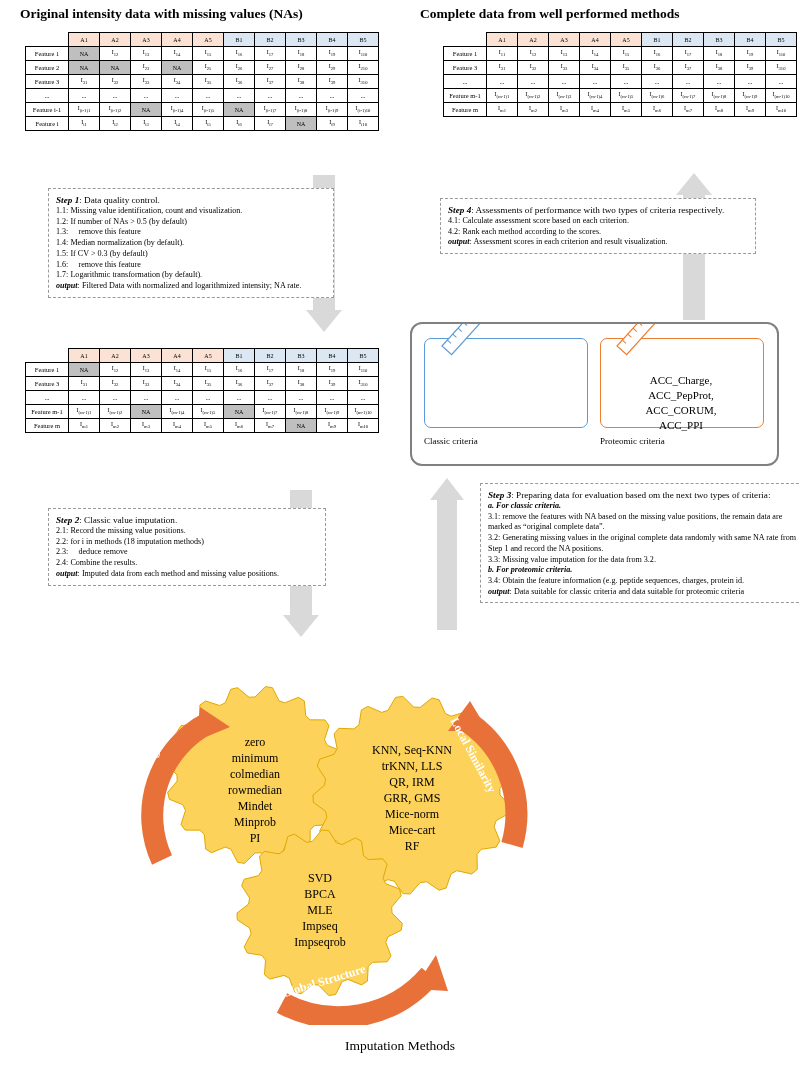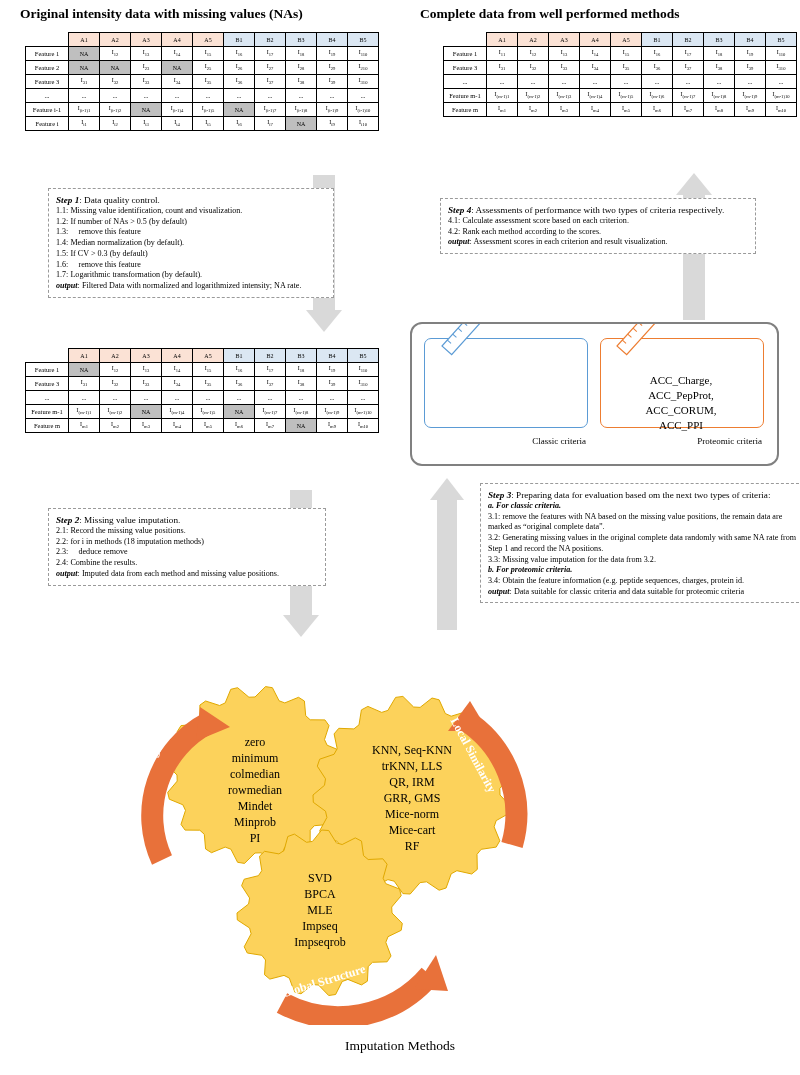--- a/index.html
+++ b/index.html
@@ -19,21 +19,21 @@
   .step{position:absolute;border:1px dashed #9a9a9a;background:#fff;padding:5px 7px;font-size:8.1px;line-height:1.32;margin-left:20px;}
   .step .it{font-style:italic;font-weight:bold;}
   .step .hdr{font-size:9.2px;}
   
   .arrow{position:absolute;background:#d9d9d9;}
   .arrowhead{position:absolute;width:0;height:0;}
   
   .critpanel{position:absolute;border:2.5px solid #808080;border-radius:12px;background:#fff;}
   .critbox{position:absolute;border:1.6px solid #5b9bd5;border-radius:7px;background:#fff;}
   .critbox.orange{border-color:#ed7d31;}
-  .critlabel{position:absolute;font-size:9px;text-align:right;}
+  .critlabel{position:absolute;font-size:9px;text-align:left;}
   .crittext{position:absolute;font-size:11px;text-align:center;line-height:1.35;}
   
   .gearwrap{position:absolute;}
   .geartext{position:absolute;text-align:center;font-size:12px;line-height:1.33;}
   .bannertext{position:absolute;font-size:12px;font-weight:bold;color:#fff;font-family:"Liberation Serif",serif;}
   .impt{position:absolute;font-size:13.5px;text-align:center;width:100%;}
 </style>
 </head>
 <body>
 
@@ -332,21 +332,21 @@
   <div>1.2: If number of NAs &gt; 0.5 (by default)</div>
   <div style="white-space:pre;">1.3:     remove this feature</div>
   <div>1.4: Median normalization (by default).</div>
   <div>1.5: If CV &gt; 0.3 (by default)</div>
   <div style="white-space:pre;">1.6:     remove this feature</div>
   <div>1.7: Logarithmic transformation (by default).</div>
   <div><span class="it">output</span><span>: Filtered Data with normalized and logarithmized intensity; NA rate.</span></div>
 </div>
 
 <div class="step" style="left:28px;top:508px;width:262px;">
-  <div class="hdr"><span class="it">Step 2</span><span>: Missing value imputation.</span></div>
+  <div class="hdr"><span class="it">Step 2</span><span>: Classic value imputation.</span></div>
   <div>2.1: Record the missing value positions.</div>
   <div>2.2: for i in methods (18 imputation methods)</div>
   <div style="white-space:pre;">2.3:     deduce remove</div>
   <div>2.4: Combine the results.</div>
   <div><span class="it">output</span><span>: Imputed data from each method and missing value positions.</span></div>
 </div>
 
 <div class="step" style="left:460px;top:483px;width:318px;">
   <div class="hdr"><span class="it">Step 3</span><span>: Preparing data for evaluation based om the next two types of criteria:</span></div>
   <div><span class="it">a. For classic criteria.</span></div>

